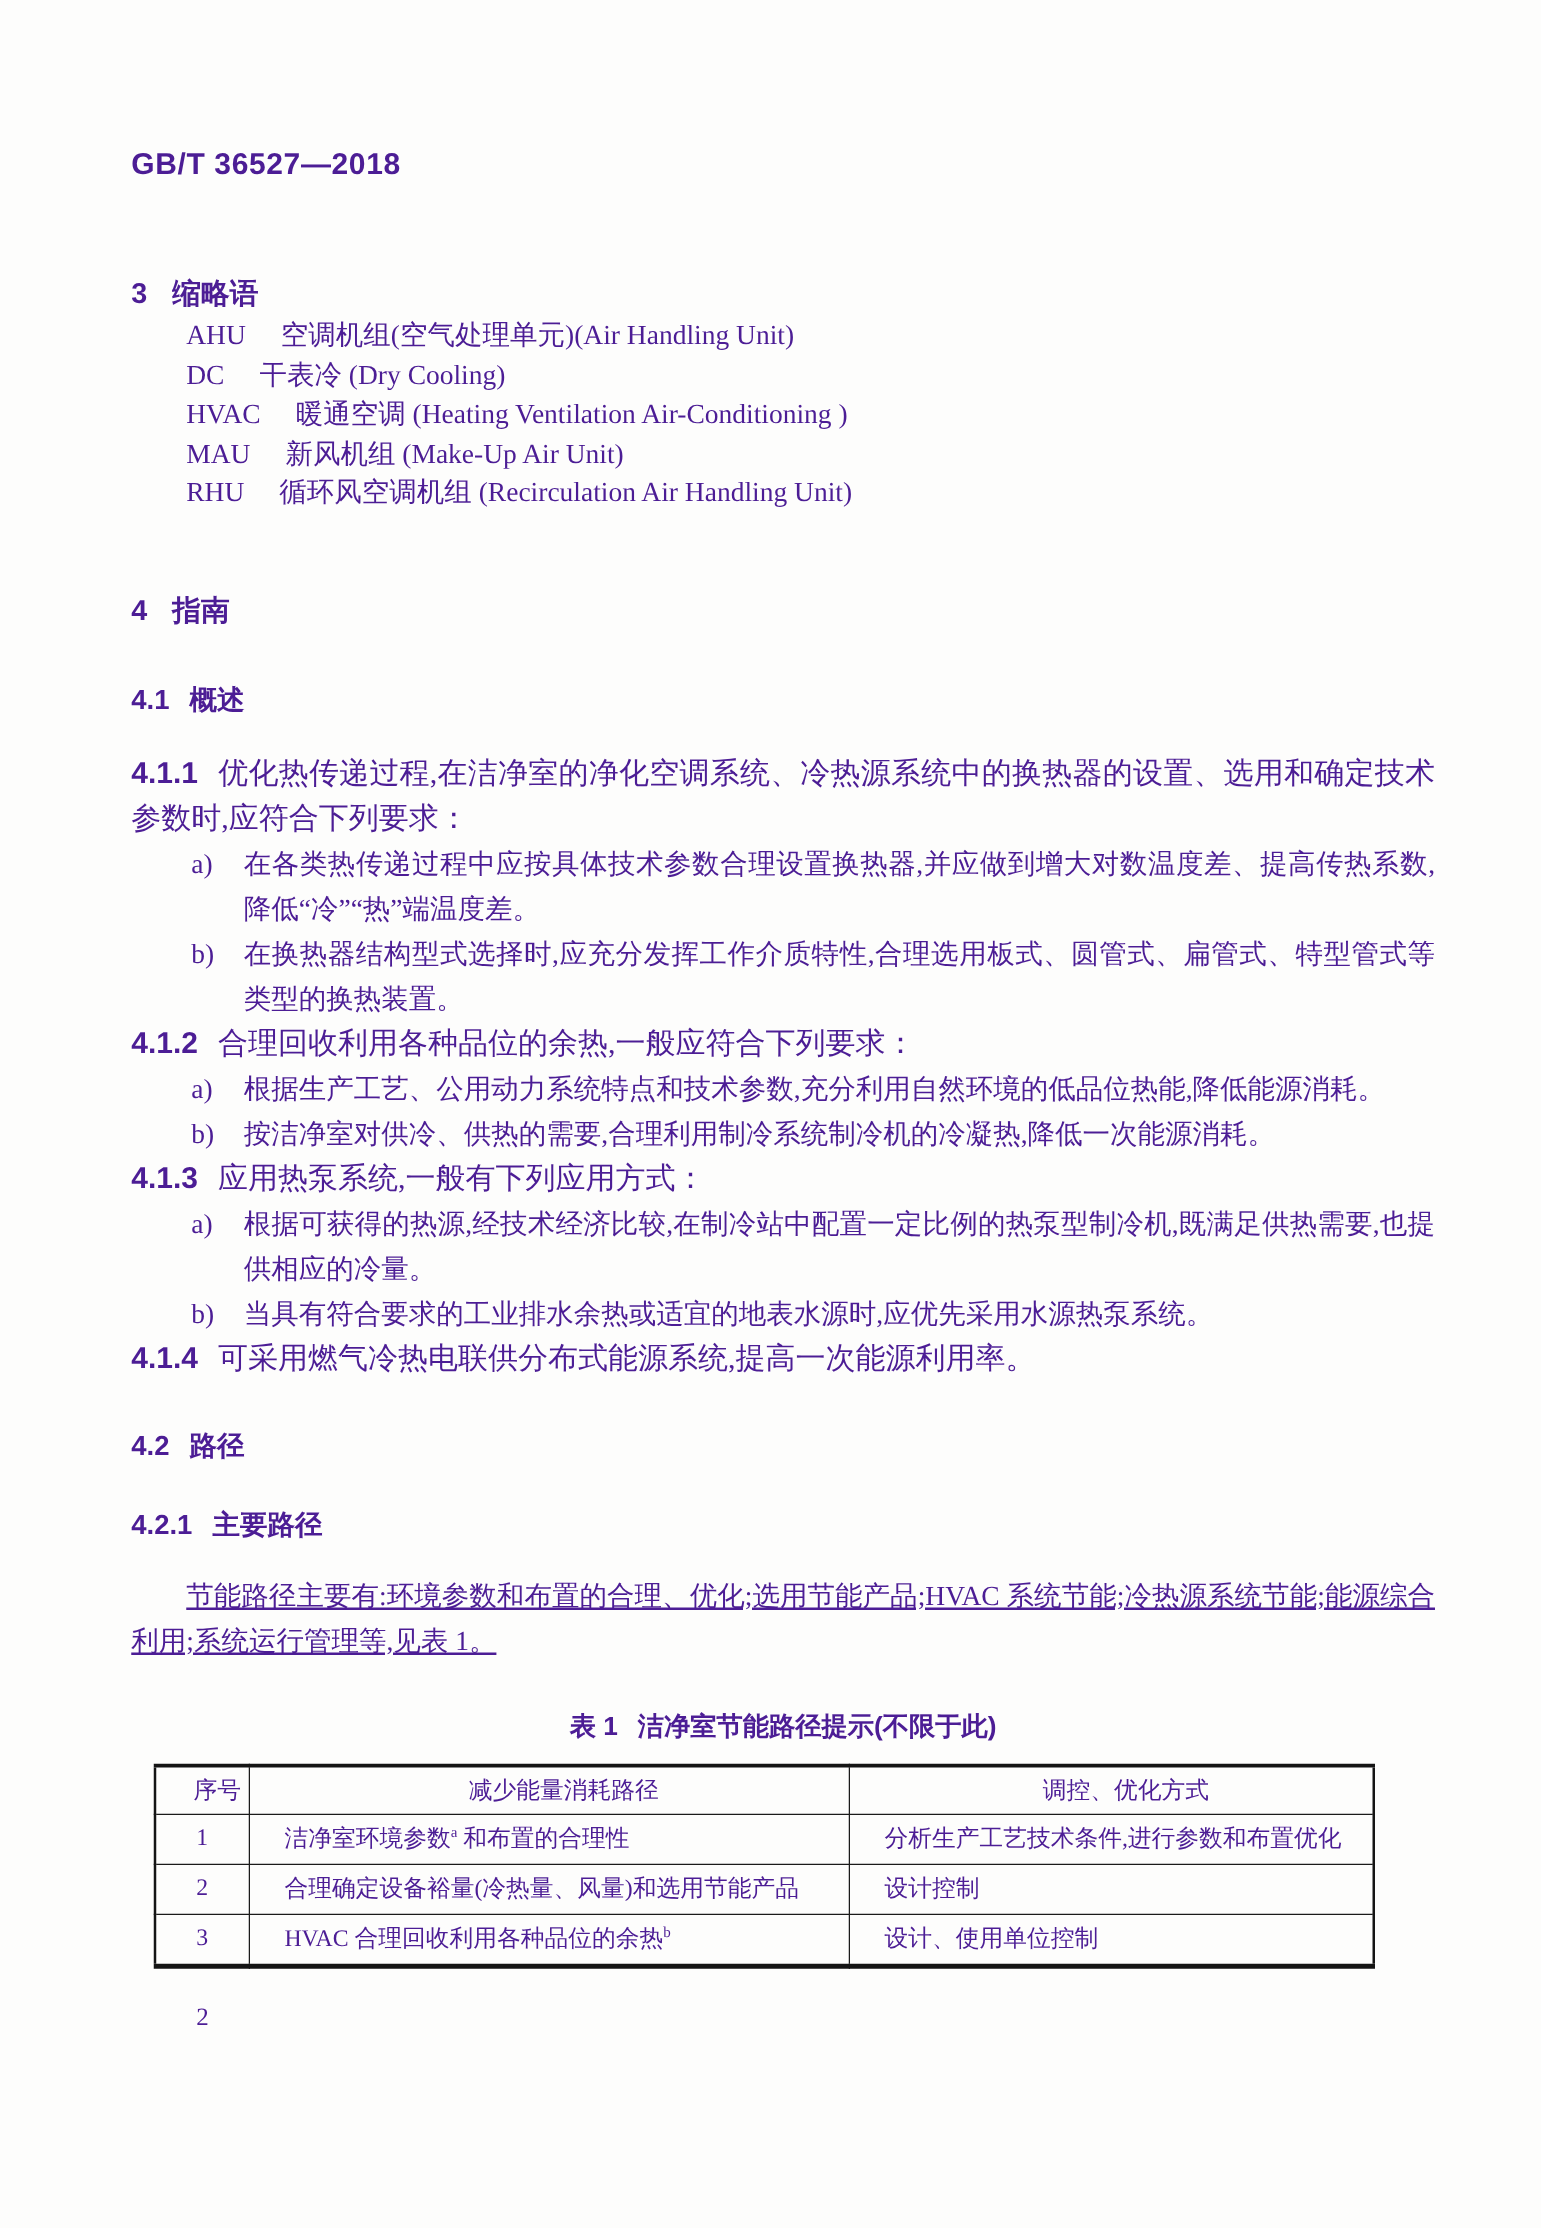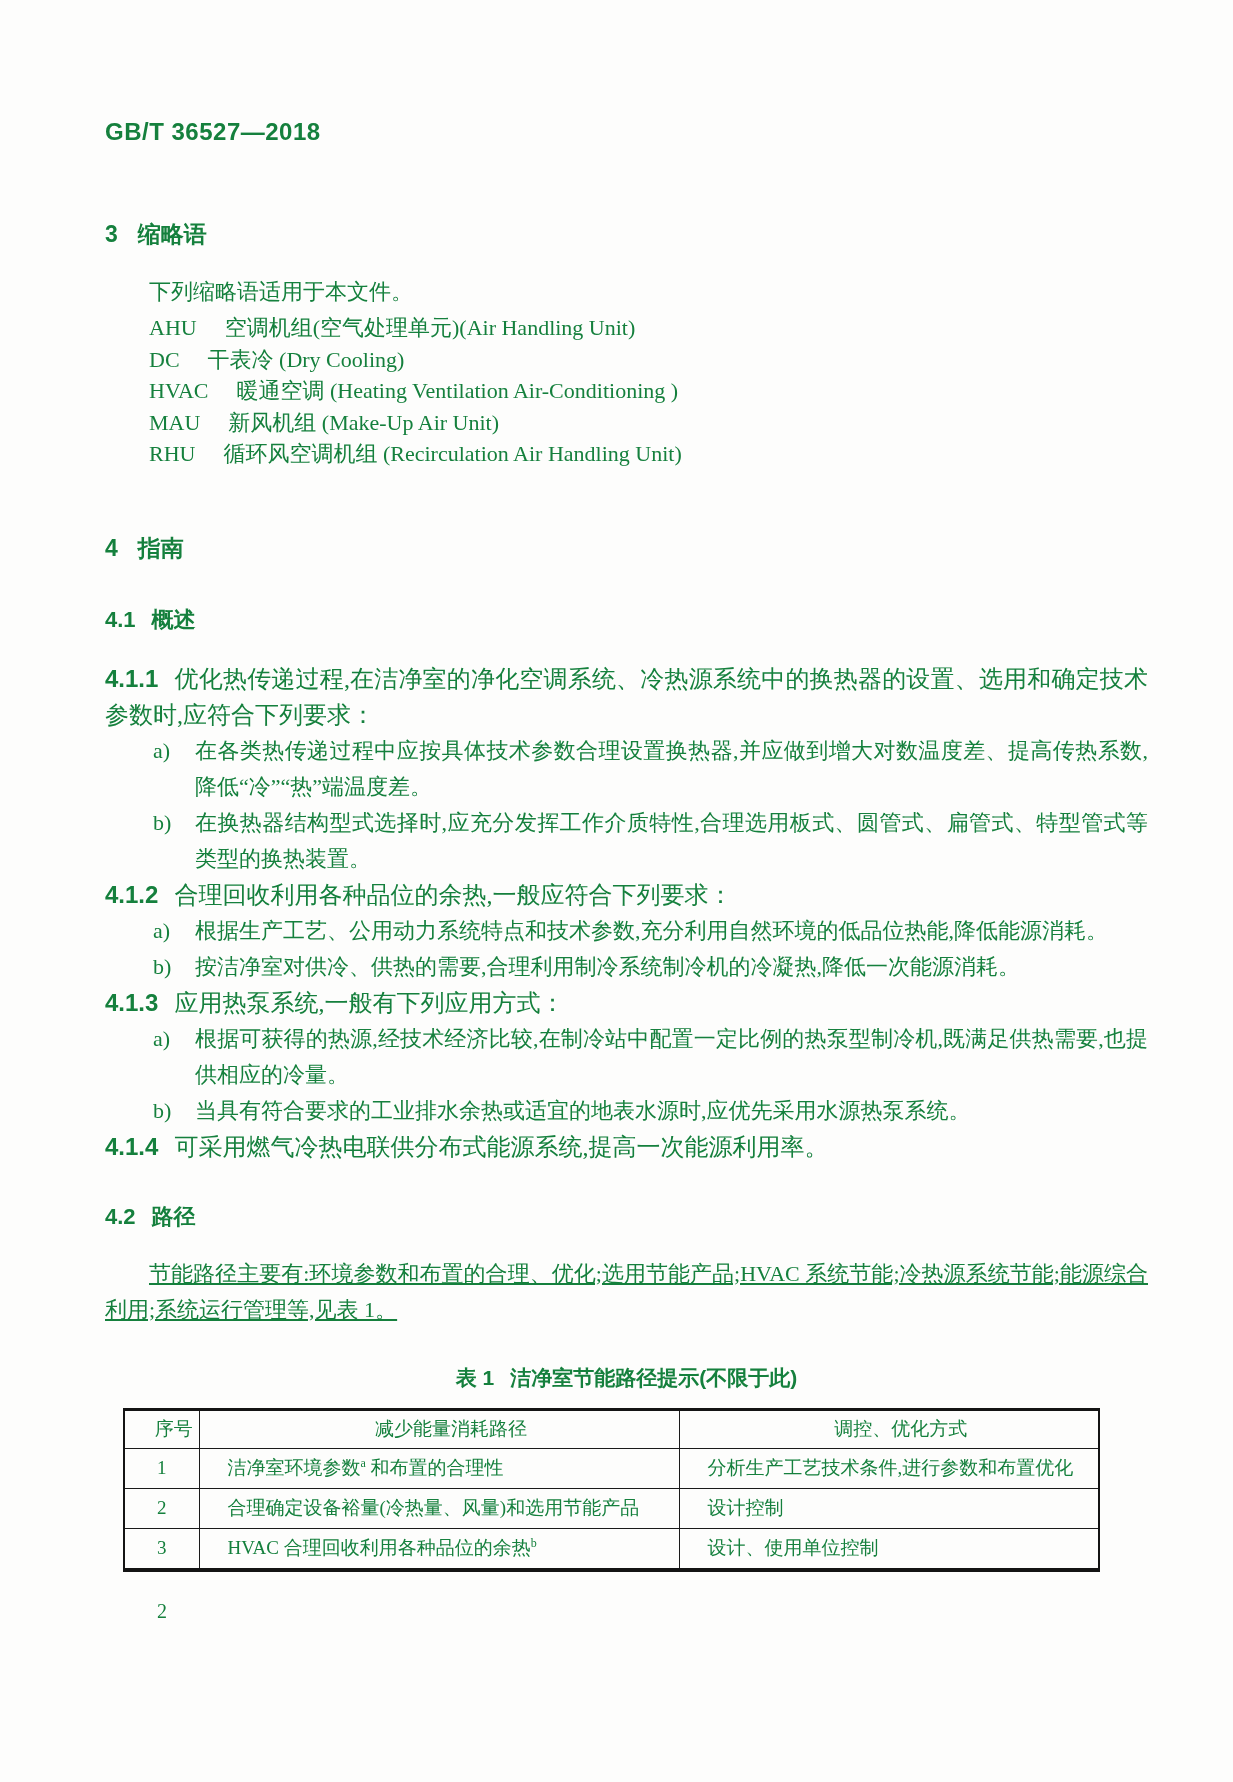--- a/index.html
+++ b/index.html
@@ -3,21 +3,21 @@
 <meta charset="utf-8">
 <style>
   html,body { margin:0; padding:0; background:#ffffff; }
   .page {
     position:relative;
     width:1233px; height:1782px;
     background:#fdfdfc;
     box-sizing:border-box;
     padding:0 85px 0 105px;
     font-family:"Liberation Serif","DejaVu Serif",serif;
-    color:#15803d;
+    color:#4c1d95;
     overflow:hidden;
   }
   .doc-header {
     padding-top:118px;
     font-family:"Liberation Sans","DejaVu Sans",sans-serif;
     font-weight:bold;
     font-size:24px;
     letter-spacing:0.5px;
   }
   .sec-heading {
@@ -118,21 +118,20 @@
 <body>
 
 <div class="page">
 
   <div class="doc-header">GB/T 36527—2018</div>
 
   <div class="sec-heading" id="sec3-heading">
     <span class="num">3</span><span>缩略语</span>
   </div>
 
-  <p class="intro">下列缩略语适用于本文件。</p>
 
   <div class="abbr-list">
     <div class="abbr-item">
       <span class="abbr-code">AHU</span>
       <span class="abbr-def">空调机组(空气处理单元)(Air Handling Unit)</span>
     </div>
     <div class="abbr-item">
       <span class="abbr-code">DC</span>
       <span class="abbr-def">干表冷 (Dry Cooling)</span>
     </div>
@@ -195,20 +194,23 @@
   </div>
 
   <p class="clause">
     <span class="clause-no">4.1.4</span><span>可采用燃气冷热电联供分布式能源系统,提高一次能源利用率。</span>
   </p>
 
   <div class="sub-heading" id="sec42-heading">
     <span class="num">4.2</span><span>路径</span>
   </div>
 
+  <div class="sub-heading" id="sec421-heading">
+    <span class="num">4.2.1</span><span>主要路径</span>
+  </div>
 
   <p class="para-421">节能路径主要有:环境参数和布置的合理、优化;选用节能产品;HVAC 系统节能;冷热源系统节能;能源综合利用;系统运行管理等,见表 1。</p>
 
   <div class="table-caption">
     <span class="caption-label">表 1</span><span>洁净室节能路径提示(不限于此)</span>
   </div>
 
   <table class="gb-table">
     <colgroup>
       <col class="col-no">

